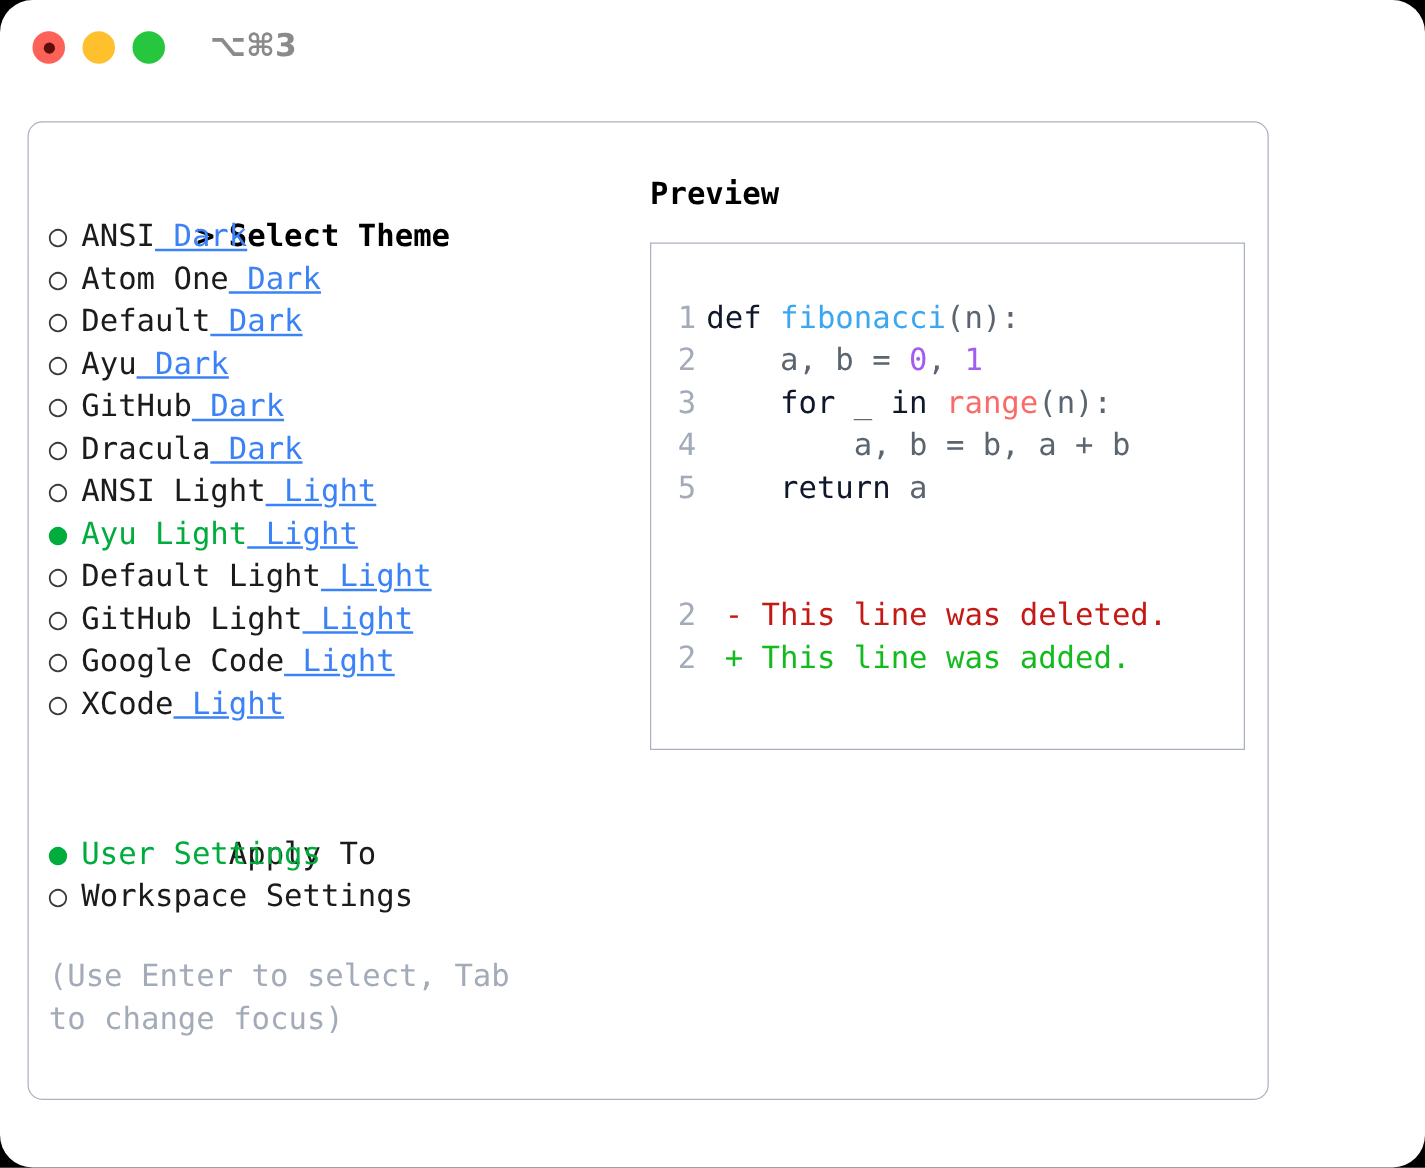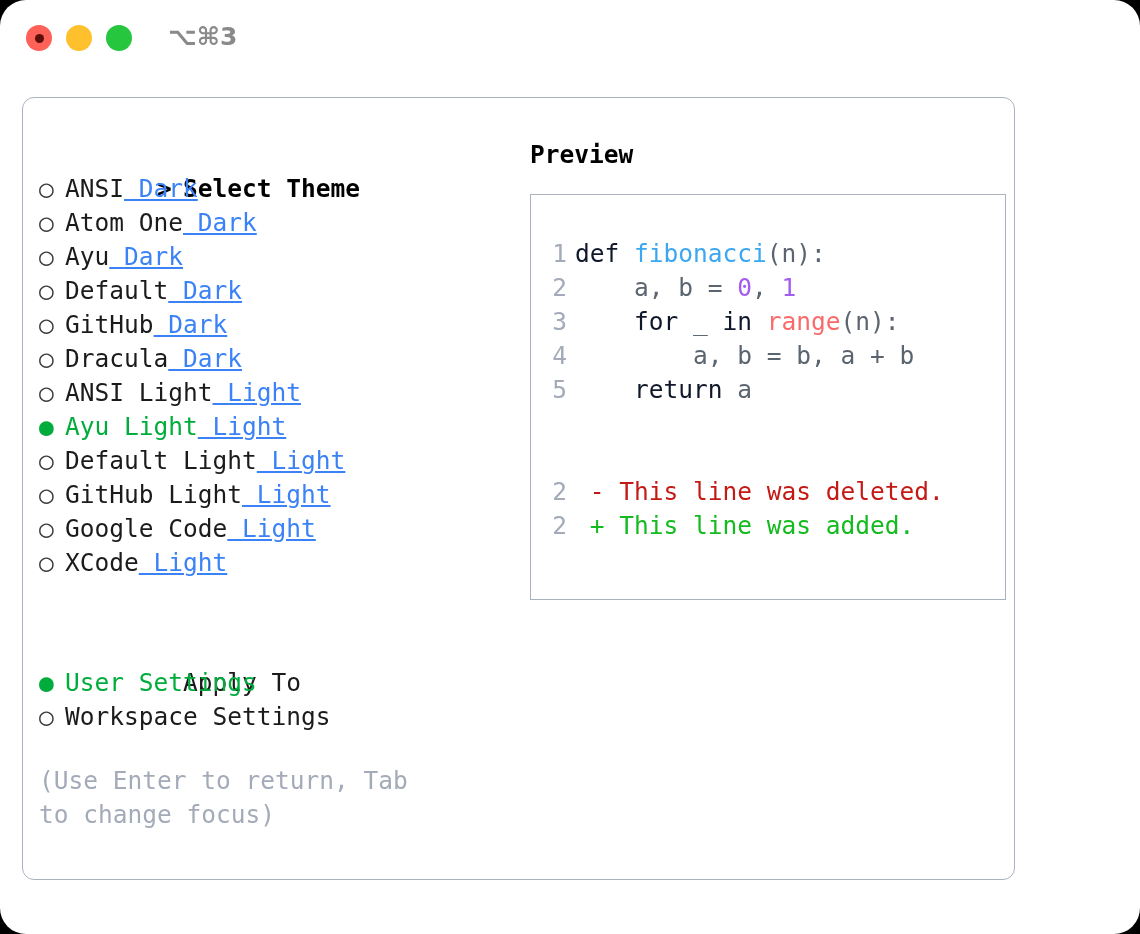--- a/index.html
+++ b/index.html
@@ -117,21 +117,21 @@
     font-size: 24.5px;
     line-height: 34px;
     color: #a3abb9;
     width: 400px;
     white-space: pre-wrap;
   }
 
   
   .right-col {
     position: absolute;
-    left: 488px;
+    left: 478px;
     top: 40px;
     width: 500px;
     padding-left: 19px;
   }
   .preview-title {
     font-size: 24.5px;
     line-height: 34px;
     font-weight: bold;
     color: #000000;
     margin-bottom: 22px;
@@ -187,22 +187,22 @@
 
     <div class="left-col">
 
       <div class="row heading">
         <span class="marker">&gt;</span><span>Select Theme</span>
       </div>
 
       <div id="theme-items">
           <div class="row"><span class="marker">○</span><span>ANSI</span><span class="suffix"> Dark</span></div>
           <div class="row"><span class="marker">○</span><span>Atom One</span><span class="suffix"> Dark</span></div>
+          <div class="row"><span class="marker">○</span><span>Default</span><span class="suffix"> Dark</span></div>
           <div class="row"><span class="marker">○</span><span>Ayu</span><span class="suffix"> Dark</span></div>
-          <div class="row"><span class="marker">○</span><span>Default</span><span class="suffix"> Dark</span></div>
           <div class="row"><span class="marker">○</span><span>GitHub</span><span class="suffix"> Dark</span></div>
           <div class="row"><span class="marker">○</span><span>Dracula</span><span class="suffix"> Dark</span></div>
           <div class="row"><span class="marker">○</span><span>ANSI Light</span><span class="suffix"> Light</span></div>
           <div class="row selected"><span class="marker">●</span><span>Ayu Light</span><span class="suffix"> Light</span></div>
           <div class="row"><span class="marker">○</span><span>Default Light</span><span class="suffix"> Light</span></div>
           <div class="row"><span class="marker">○</span><span>GitHub Light</span><span class="suffix"> Light</span></div>
           <div class="row"><span class="marker">○</span><span>Google Code</span><span class="suffix"> Light</span></div>
           <div class="row"><span class="marker">○</span><span>XCode</span><span class="suffix"> Light</span></div>
         </div>
 
@@ -210,21 +210,21 @@
 
       <div class="row">
         <span class="marker"> </span><span>Apply To</span>
       </div>
 
       <div id="apply-items">
           <div class="row selected"><span class="marker">●</span><span>User Settings</span></div>
           <div class="row"><span class="marker">○</span><span>Workspace Settings</span></div>
         </div>
 
-      <div class="hint">(Use Enter to return, Tab to change focus)</div>
+      <div class="hint">(Use Enter to select, Tab to change focus)</div>
     </div>
 
     <div class="right-col">
       <div class="preview-title">Preview</div>
 
       <div class="preview-box">
         <div id="code-block">
             <div class="code-line"><span class="lineno">1</span><span class="t-kw">def </span><span class="t-fn">fibonacci</span><span class="t-pl">(n):</span></div>
             <div class="code-line"><span class="lineno">2</span><span class="t-pl">    a, b = </span><span class="t-num">0</span><span class="t-pl">, </span><span class="t-num">1</span></div>
             <div class="code-line"><span class="lineno">3</span><span class="t-pl">    </span><span class="t-kw">for</span><span class="t-pl"> _ </span><span class="t-kw">in</span><span class="t-pl"> </span><span class="t-bi">range</span><span class="t-pl">(n):</span></div>

